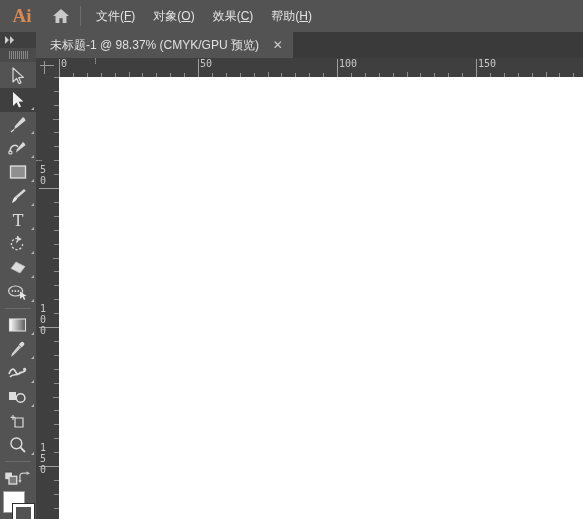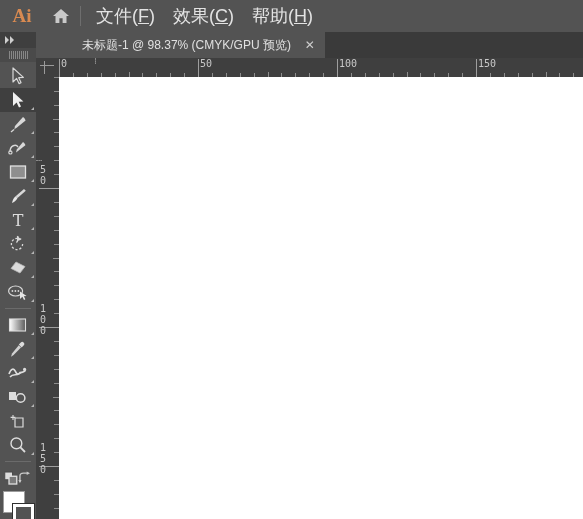--- a/index.html
+++ b/index.html
@@ -26,42 +26,42 @@
   }
   #home-btn {
     width: 34px; height: 32px;
     display: flex; align-items: center; justify-content: center;
   }
   #menu-divider {
     width: 1px; height: 20px; background: #6e6e6e; margin: 0 6px 0 2px;
   }
   #menu-items { display: flex; align-items: center; height: 32px; }
   .menu-item {
-    color: #e3e3e3; font-size: 18px; padding: 0 9px; height: 32px;
+    color: #e3e3e3; font-size: 12px; padding: 0 9px; height: 32px;
     line-height: 32px; white-space: nowrap; cursor: default;
   }
   .menu-item u { text-decoration: underline; }
 
   
   #tabbar {
     position: absolute; left: 0; top: 32px; width: 583px; height: 26px;
     background: #3a3a3a;
   }
   #tab-left-stub {
     position: absolute; left: 0; top: 0; width: 36px; height: 26px;
     background: #3f3f3f;
   }
   #doc-tab {
     position: absolute; left: 36px; top: 0; height: 26px;
     background: #535353;
     display: flex; align-items: center;
     padding: 0 8px 0 14px;
   }
   #doc-tab-title {
-    color: #e0e0e0; font-size: 12px; white-space: nowrap; margin-left: 32px;
+    color: #e0e0e0; font-size: 12px; white-space: nowrap;
   }
   #doc-tab-close {
     margin-left: 12px; color: #cfcfcf; font-size: 12px;
     width: 14px; text-align: center; cursor: default;
   }
   #watermark {
     position: absolute; right: 6px; top: 0; height: 26px;
     line-height: 26px; color: #838383; font-size: 12.5px;
     white-space: nowrap; letter-spacing: 0.2px;
   }
@@ -167,20 +167,21 @@
   <div id="menubar">
     <div id="ai-logo">Ai</div>
     <div id="home-btn">
       <svg width="18" height="16" viewBox="0 0 18 16">
         <path d="M9 1 L17 8 L14.5 8 L14.5 15 L10.6 15 L10.6 10.2 L7.4 10.2 L7.4 15 L3.5 15 L3.5 8 L1 8 Z" fill="#c9c9c9"></path>
       </svg>
     </div>
     <div id="menu-divider"></div>
     <div id="menu-items">
       <div class="menu-item"><span>文件</span>(<u>F</u>)</div>
+      <div class="menu-item"><span>对象</span>(<u>O</u>)</div>
       <div class="menu-item"><span>效果</span>(<u>C</u>)</div>
       <div class="menu-item"><span>帮助</span>(<u>H</u>)</div>
     </div>
   </div>
 
   <div id="tabbar">
     <div id="tab-left-stub"></div>
     <div id="doc-tab">
       <span id="doc-tab-title">未标题-1 @ 98.37% (CMYK/GPU 预览)</span>
       <span id="doc-tab-close">✕</span>

